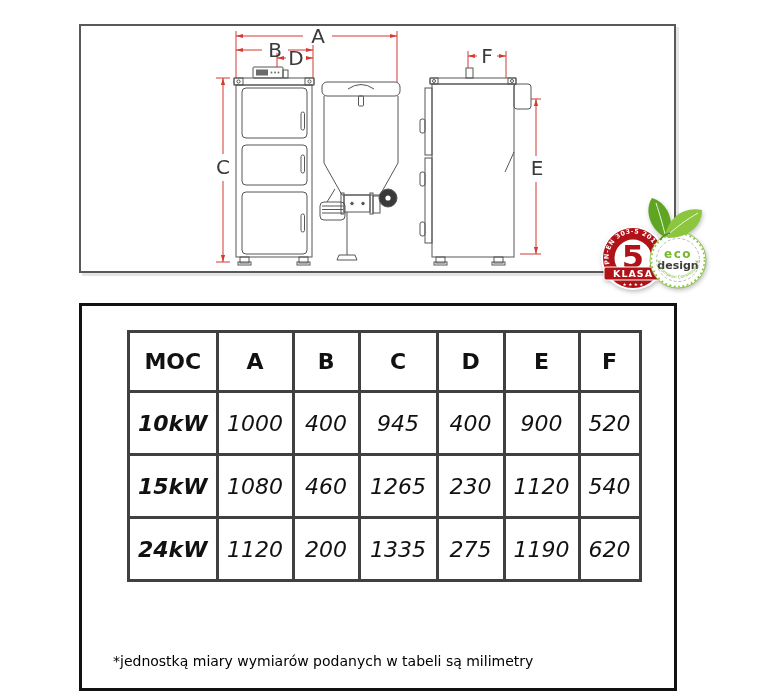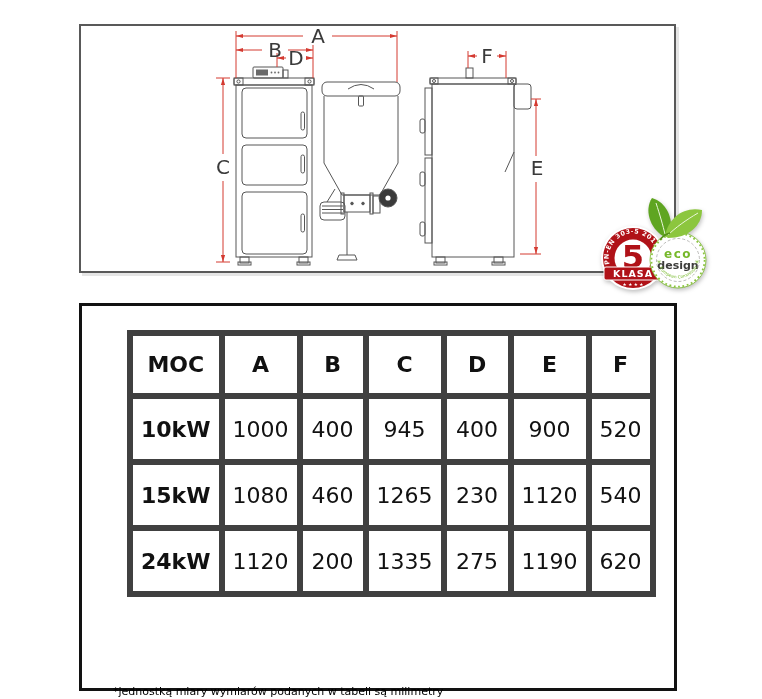--- a/index.html
+++ b/index.html
@@ -6,26 +6,26 @@
   .page{position:relative;width:762px;height:699px;background:#ffffff;overflow:hidden;
         font-family:"DejaVu Sans","Liberation Sans",sans-serif;}
   .panel{position:absolute;background:#ffffff;box-sizing:border-box;}
   .panel-top{left:79px;top:24px;width:597px;height:249px;border:2px solid #595959;
              box-shadow:3px 3px 0 rgba(0,0,0,0.10);}
   .panel-bottom{left:79px;top:303px;width:598px;height:388px;border:3px solid #121212;}
   .layer{position:absolute;left:0;top:0;width:762px;height:699px;pointer-events:none;}
   .badges{filter:drop-shadow(1px 2px 2px rgba(0,0,0,0.25));}
   .spec-table{position:absolute;left:45px;top:24px;border-collapse:collapse;table-layout:fixed;
               font-size:22px;color:#111;}
-  .spec-table th,.spec-table td{border:6px solid #404040;text-align:center;vertical-align:middle;
+  .spec-table th,.spec-table td{border:3px solid #404040;text-align:center;vertical-align:middle;
               padding:8px;background:#fff;}
   .spec-table th{height:41px;font-weight:bold;font-size:22px;}
-  .spec-table td{height:44px;font-weight:normal;}
+  .spec-table td{height:44px;font-weight:normal;font-style:italic;}
   .spec-table td.rowhead{font-weight:bold;}
-  .footnote{position:absolute;left:31px;top:347px;font-size:11px;color:#000;margin-top:32px;}
+  .footnote{position:absolute;left:31px;top:347px;font-size:14px;color:#000;}
   svg text{font-family:"DejaVu Sans","Liberation Sans",sans-serif;}
   .dimtxt{fill:#3a3a3a;font-size:20px;}
 </style>
 </head>
 <body>
 
 <div class="page">
 
   <div class="panel panel-top"></div>
 

